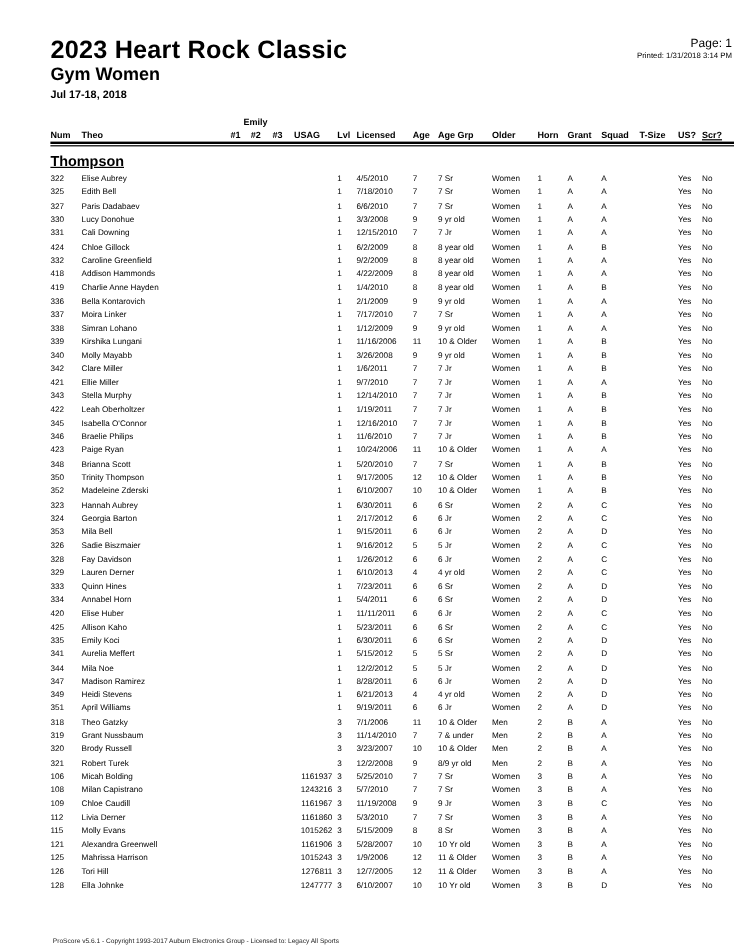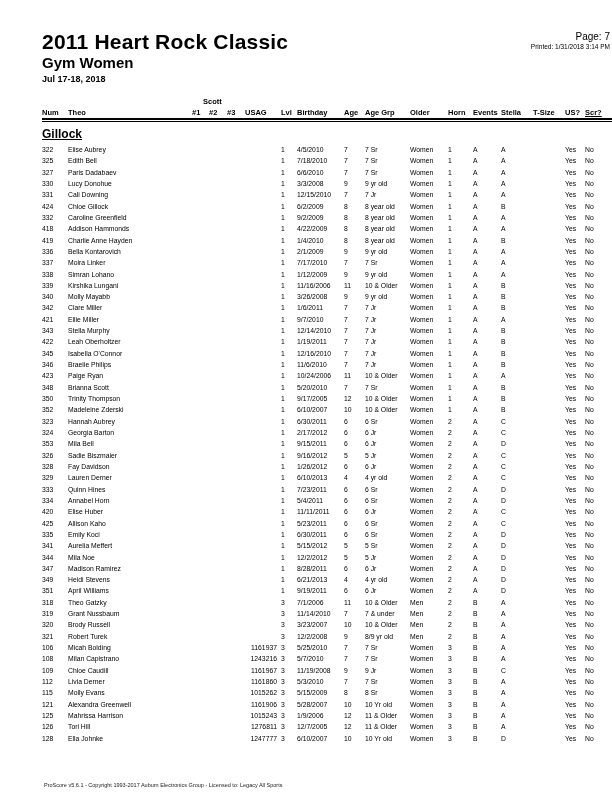--- a/index.html
+++ b/index.html
@@ -15,50 +15,50 @@
   .hdr { top: 108px; font-size: 7.5px; font-weight: bold; }
   .rule1 { left: 42px; right: 0; top: 118px; height: 2px; background: #000; }
   .rule2 { left: 42px; right: 0; top: 121px; height: 1px; background: #000; }
   .section { left: 42px; top: 127px; font-size: 12px; font-weight: bold; text-decoration: underline; }
   .cell { font-size: 6.8px; }
   .footer { left: 44px; top: 782px; font-size: 5.5px; color: #222; }
 </style>
 </head>
 <body>
 
-<div class="abs title">2011 Heart Rock Classic</div>
+<div class="abs title">2023 Heart Rock Classic</div>
 <div class="abs subtitle">Gym Women</div>
 <div class="abs dates">Jul 17-18, 2018</div>
-<div class="abs page">Page: 7</div>
+<div class="abs page">Page: 1</div>
 <div class="abs printed">Printed: 1/31/2018 3:14 PM</div>
 
-<div class="abs team-hdr">Scott</div>
+<div class="abs team-hdr">Emily</div>
 <div id="col-headers">
     <div class="abs hdr" style="left: 42px;">Num</div>
     <div class="abs hdr" style="left: 68px;">Theo</div>
     <div class="abs hdr" style="left: 192px;">#1</div>
     <div class="abs hdr" style="left: 209px;">#2</div>
     <div class="abs hdr" style="left: 227px;">#3</div>
     <div class="abs hdr" style="left: 245px;">USAG</div>
     <div class="abs hdr" style="left: 281px;">Lvl</div>
-    <div class="abs hdr" style="left: 297px;">Birthday</div>
+    <div class="abs hdr" style="left: 297px;">Licensed</div>
     <div class="abs hdr" style="left: 344px;">Age</div>
     <div class="abs hdr" style="left: 365px;">Age Grp</div>
     <div class="abs hdr" style="left: 410px;">Older</div>
     <div class="abs hdr" style="left: 448px;">Horn</div>
-    <div class="abs hdr" style="left: 473px;">Events</div>
-    <div class="abs hdr" style="left: 501px;">Stella</div>
+    <div class="abs hdr" style="left: 473px;">Grant</div>
+    <div class="abs hdr" style="left: 501px;">Squad</div>
     <div class="abs hdr" style="left: 533px;">T-Size</div>
     <div class="abs hdr" style="left: 565px;">US?</div>
     <div class="abs hdr" style="left: 585px; text-decoration: underline;">Scr?</div>
   </div>
 <div class="abs rule1"></div>
 <div class="abs rule2"></div>
 
-<div class="abs section">Gillock</div>
+<div class="abs section">Thompson</div>
 
 <div id="rows">
     <div>
       <div class="abs cell" style="top: 146px; left: 42px;">322</div>
       <div class="abs cell" style="top: 146px; left: 68px;">Elise Aubrey</div>
       <div class="abs cell" style="top: 146px; left: 281px;">1</div>
       <div class="abs cell" style="top: 146px; left: 297px;">4/5/2010</div>
       <div class="abs cell" style="top: 146px; left: 344px;">7</div>
       <div class="abs cell" style="top: 146px; left: 365px;">7 Sr</div>
       <div class="abs cell" style="top: 146px; left: 410px;">Women</div>

